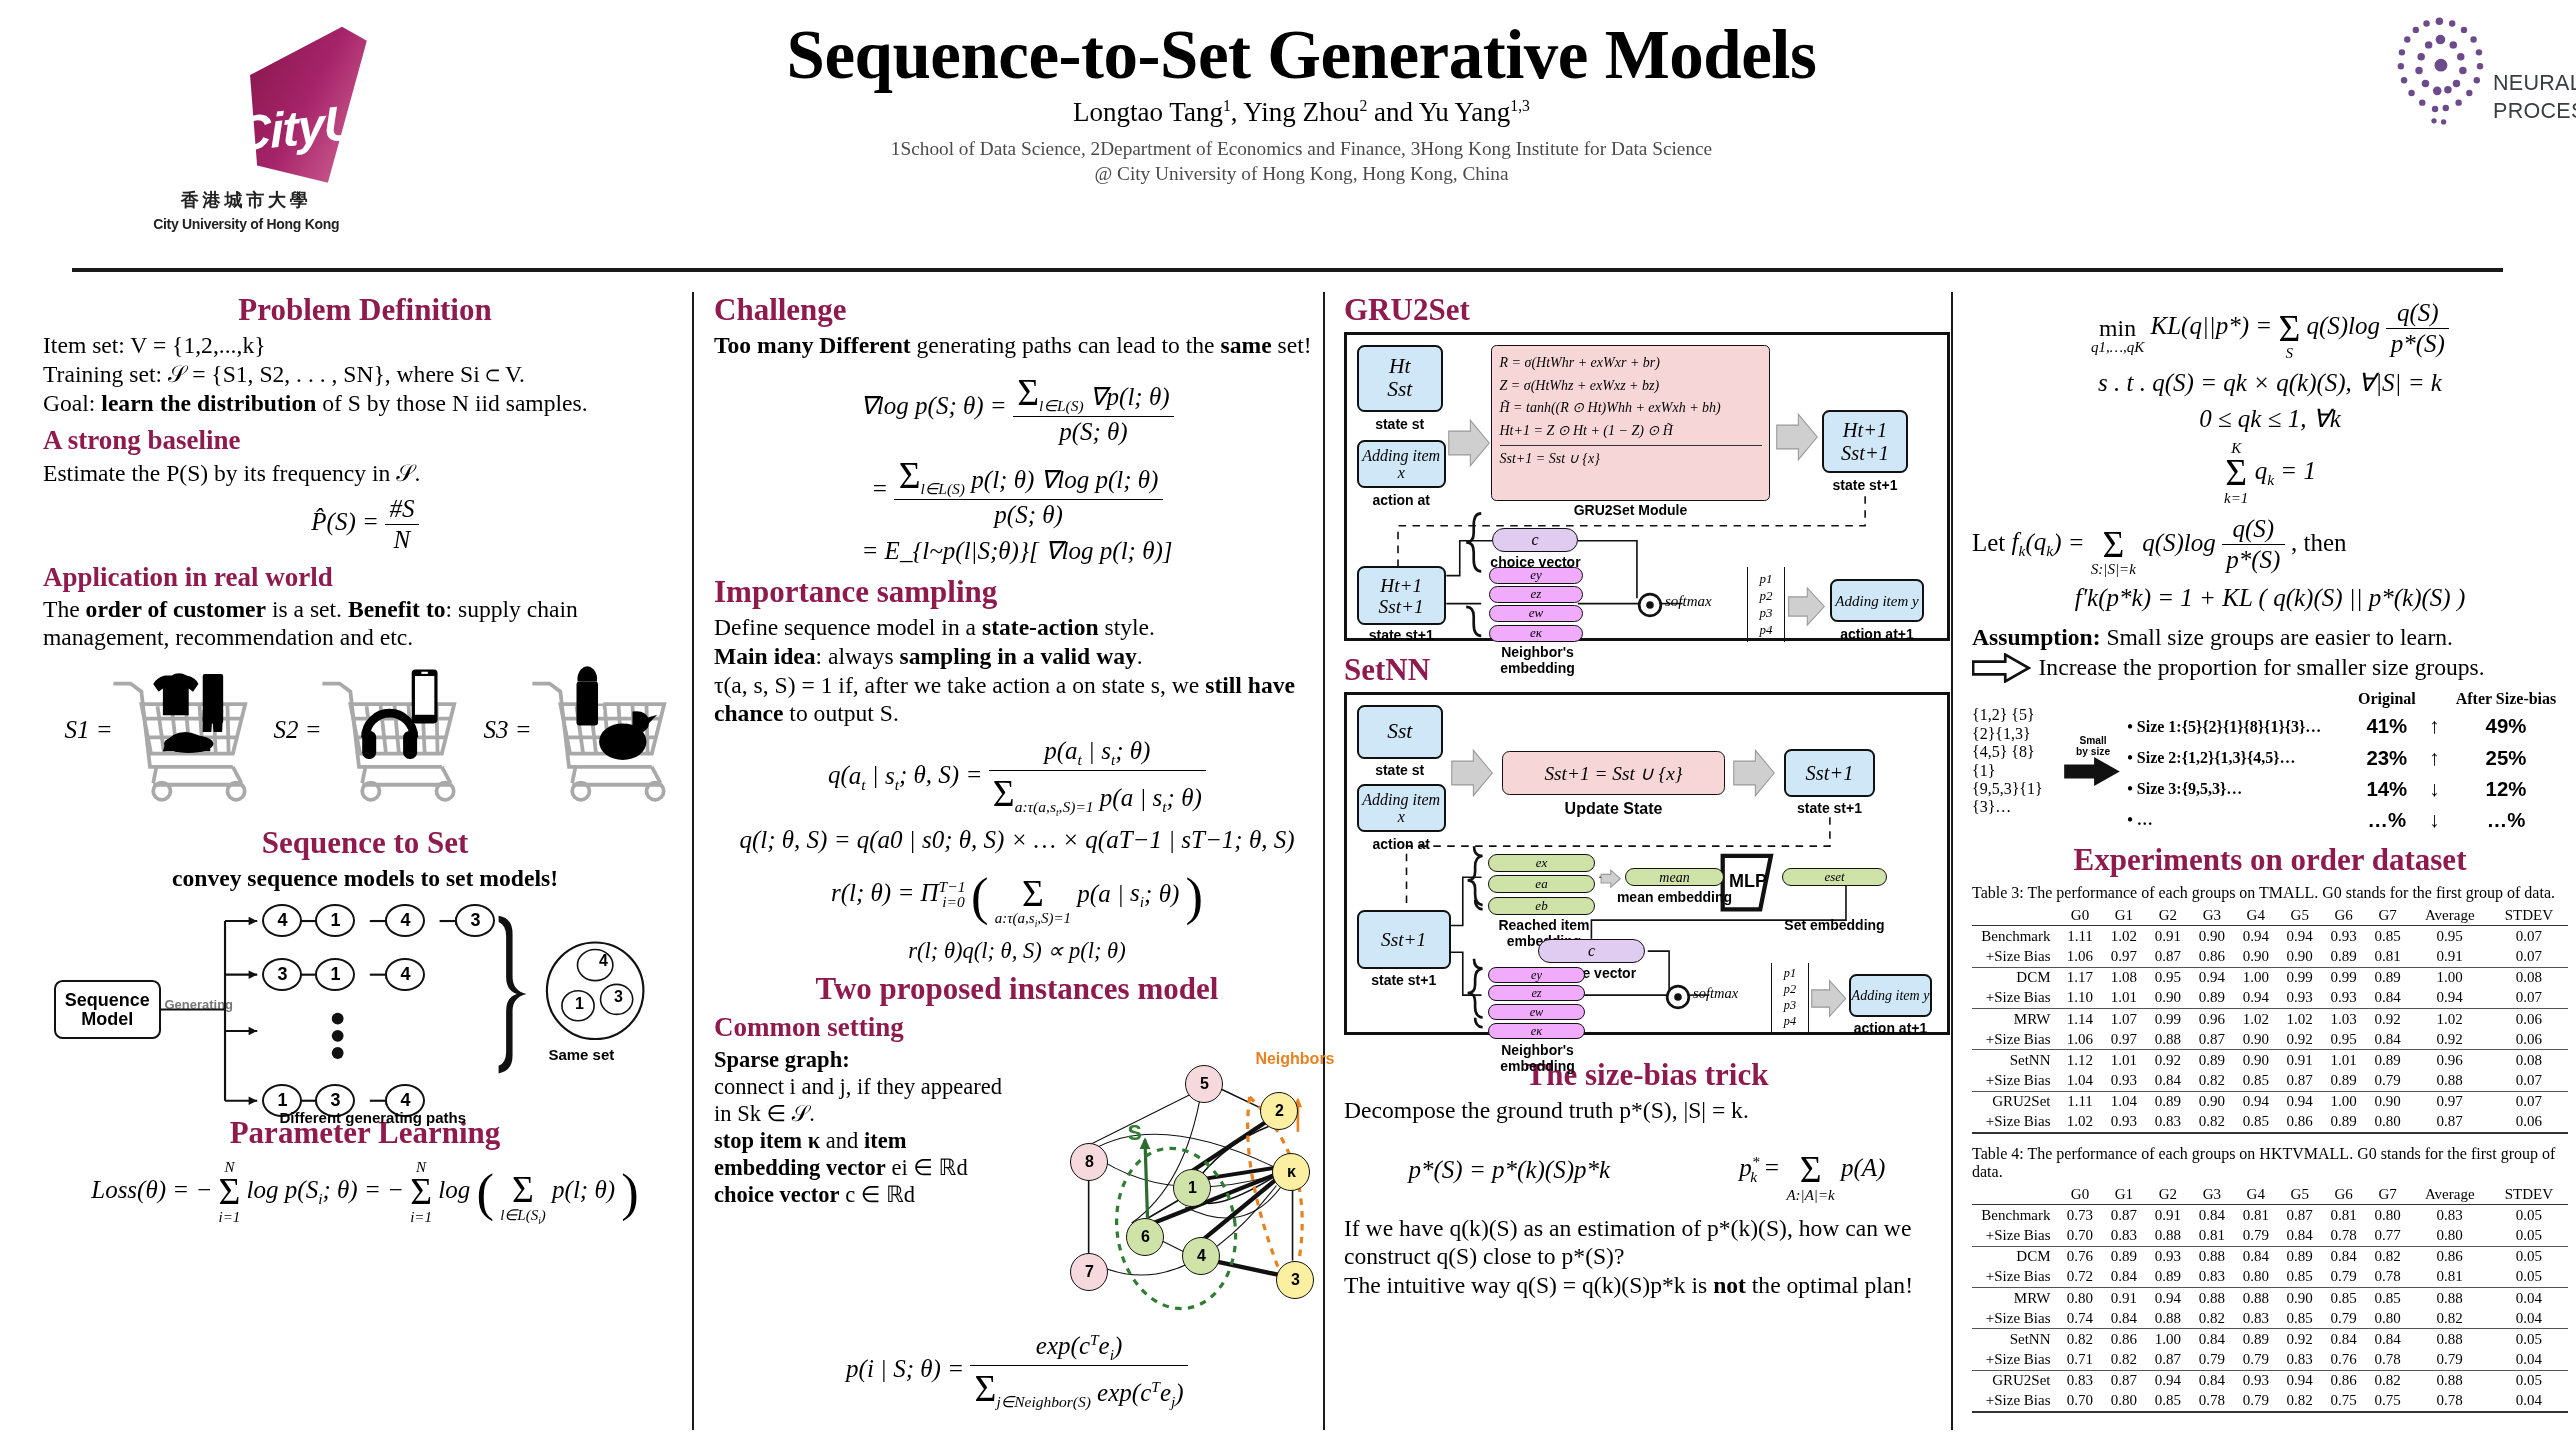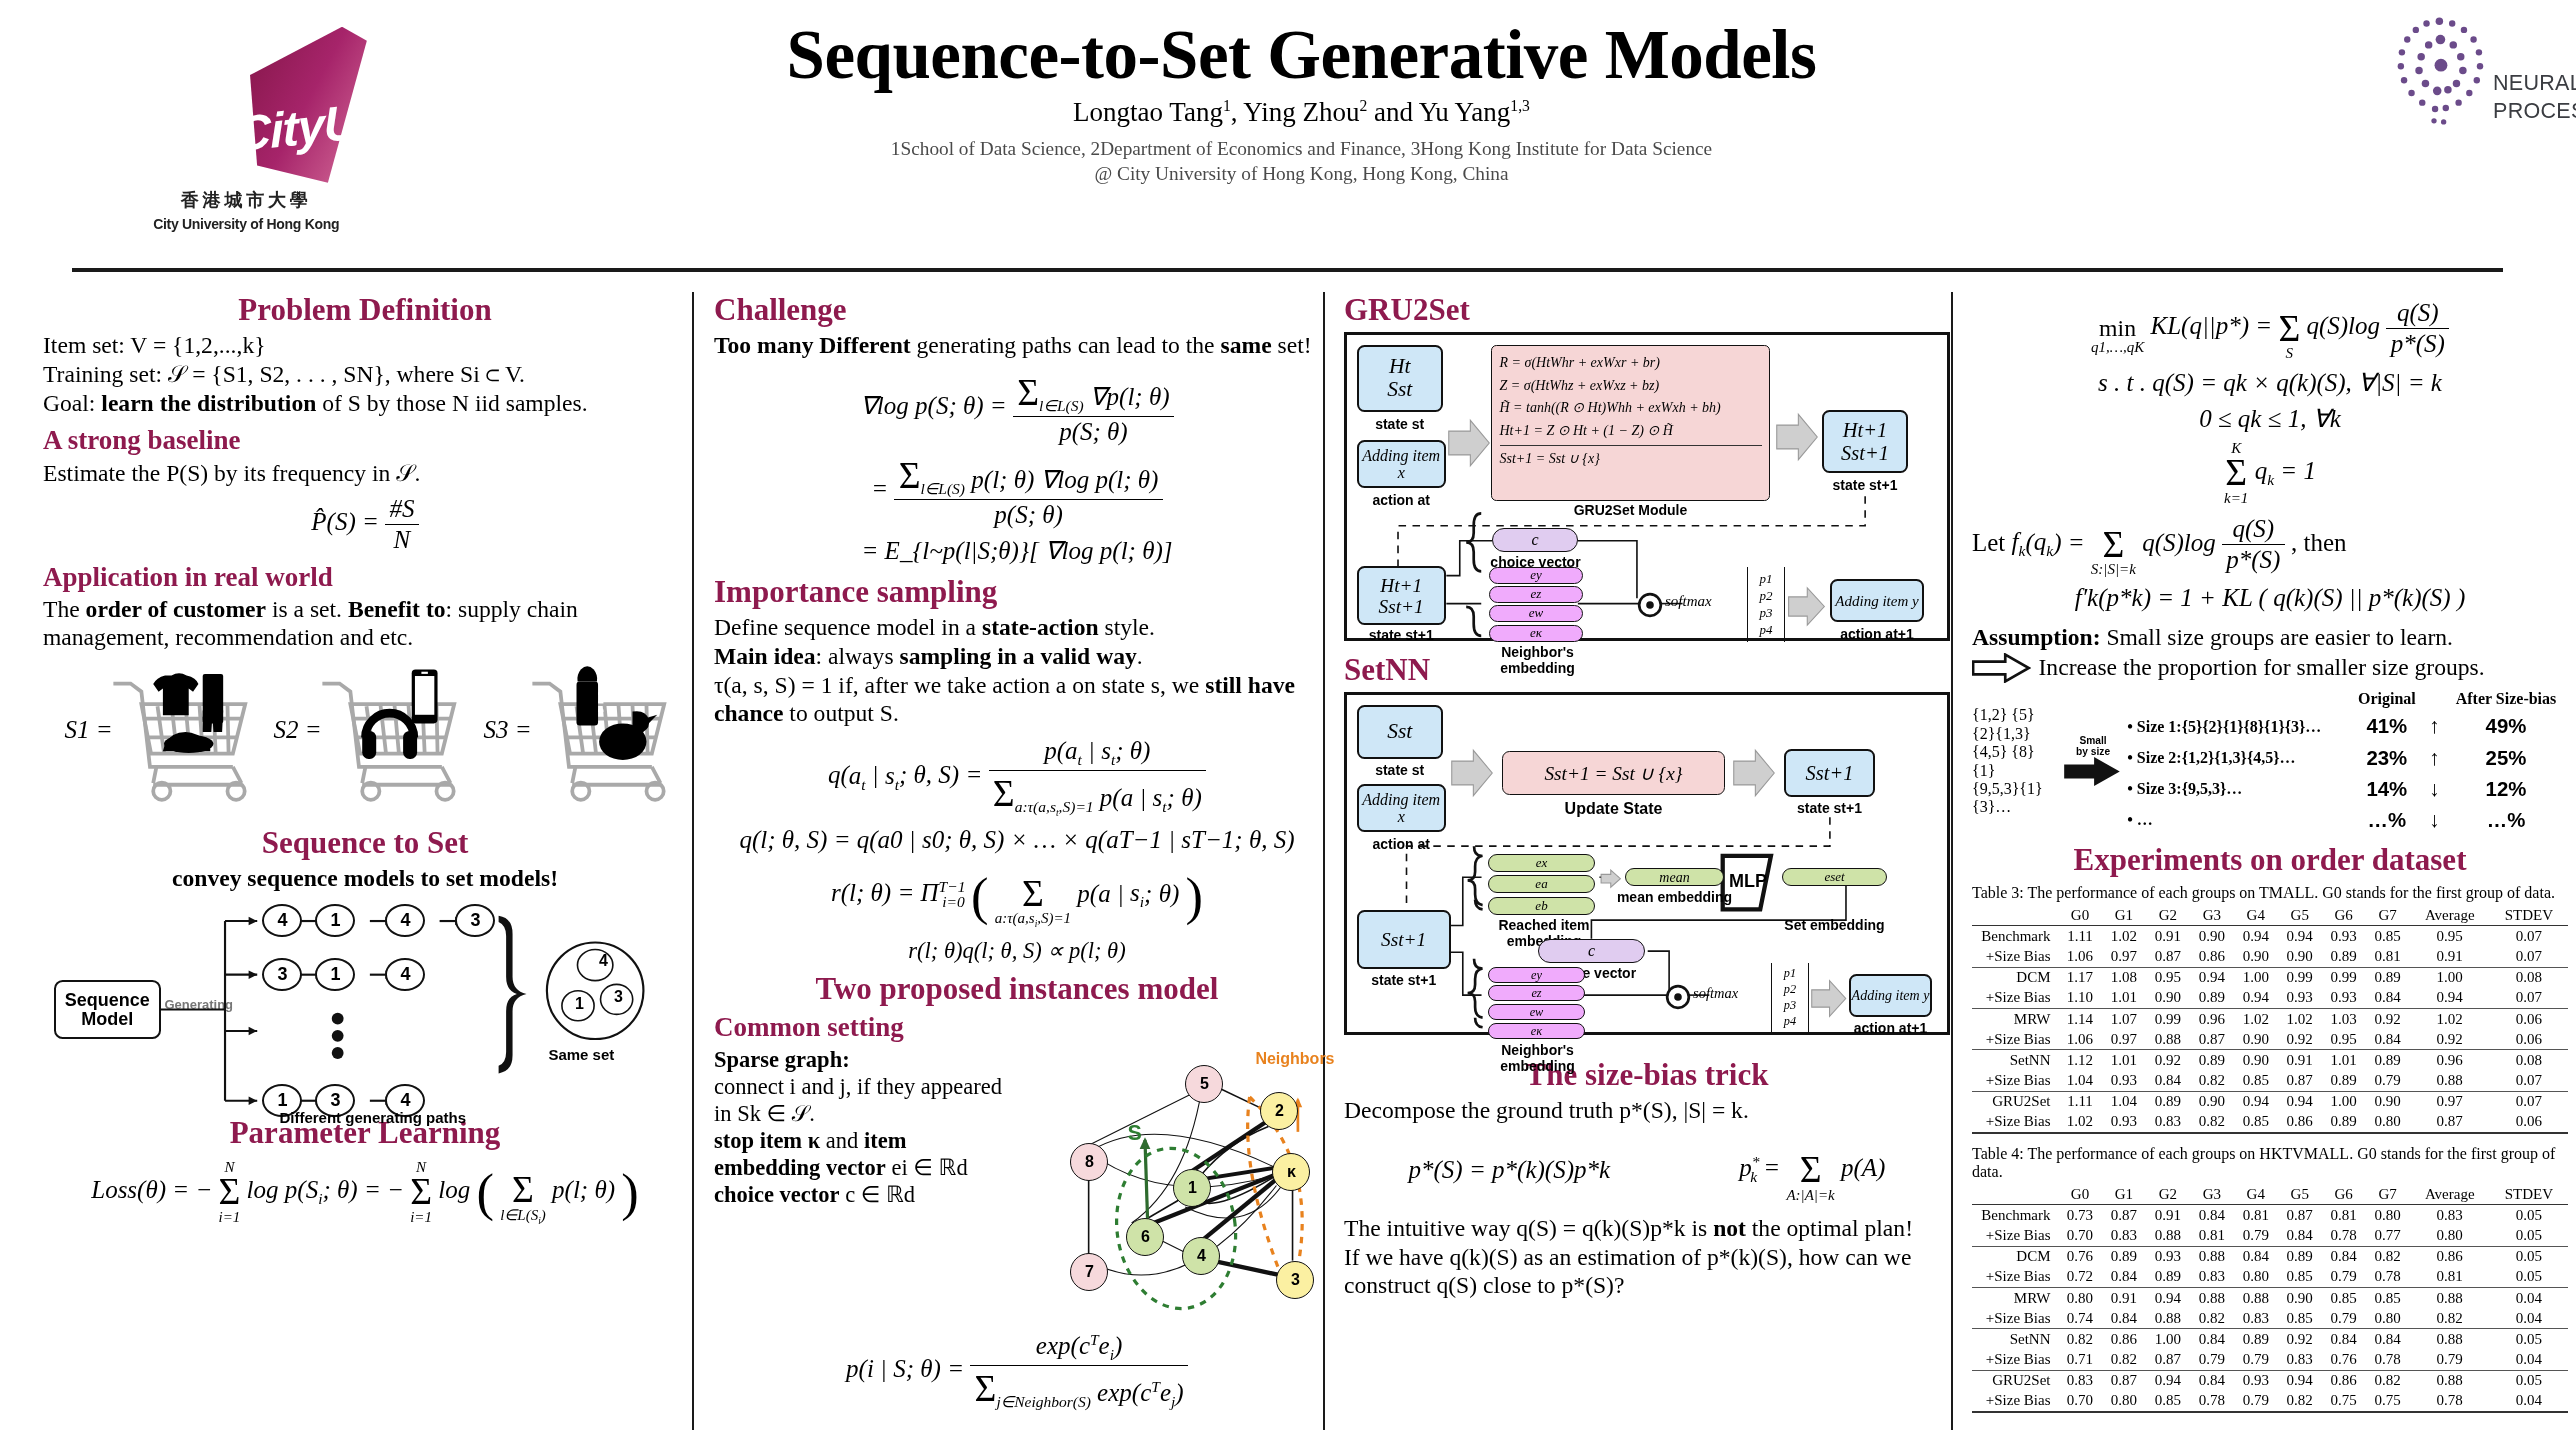--- a/index.html
+++ b/index.html
@@ -661,22 +661,22 @@
   <h2 class="sec ctr" style="margin-top:21.5px;">The size-bias trick</h2>
   <p class="body">Decompose the ground truth p*(S), |S| = k.</p>
   <div style="display:flex;align-items:center;justify-content:space-around;margin:13px 0;">
     <div class="eq" style="margin:0;">p*(S) = p*(k)(S)p*k</div>
     <div class="eq" style="margin:0;">
       <span><i>p</i><span class="sup-s">*</span><span class="sub-s" style="margin-left:-0.6em;">k</span> =</span>
       <span class="stack"><span class="top">&nbsp;</span><span class="big" style="font-style:normal;">Σ</span><span class="bot">A:|A|=k</span></span>
       <span><i>p</i>(<i>A</i>)</span>
     </div>
   </div>
+  <p class="body">If we have q(k)(S) as an estimation of p*(k)(S), how can we construct q(S) close to p*(S)?</p>
   <p class="body"><span>The intuitive way q(S) = q(k)(S)p*k is </span><b>not</b><span> the optimal plan!</span></p>
-  <p class="body">If we have q(k)(S) as an estimation of p*(k)(S), how can we construct q(S) close to p*(S)?</p>
 </div>
 
 <div class="col" id="col4">
 
   <div class="eq" style="margin-top:4.3px;">
     <span class="stack"><span class="top">&nbsp;</span><span style="font-style:normal;font-size:0.95em;">min</span><span class="bot">q1,…,qK</span></span>
     <span><i>KL</i>(<i>q</i>||<i>p</i>*) =</span>
     <span class="stack"><span class="top">&nbsp;</span><span class="big" style="font-style:normal;">Σ</span><span class="bot">S</span></span>
     <span><i>q</i>(<i>S</i>)log</span>
     <span class="frac"><span class="num"><i>q</i>(<i>S</i>)</span><span class="den"><i>p</i>*(<i>S</i>)</span></span>

